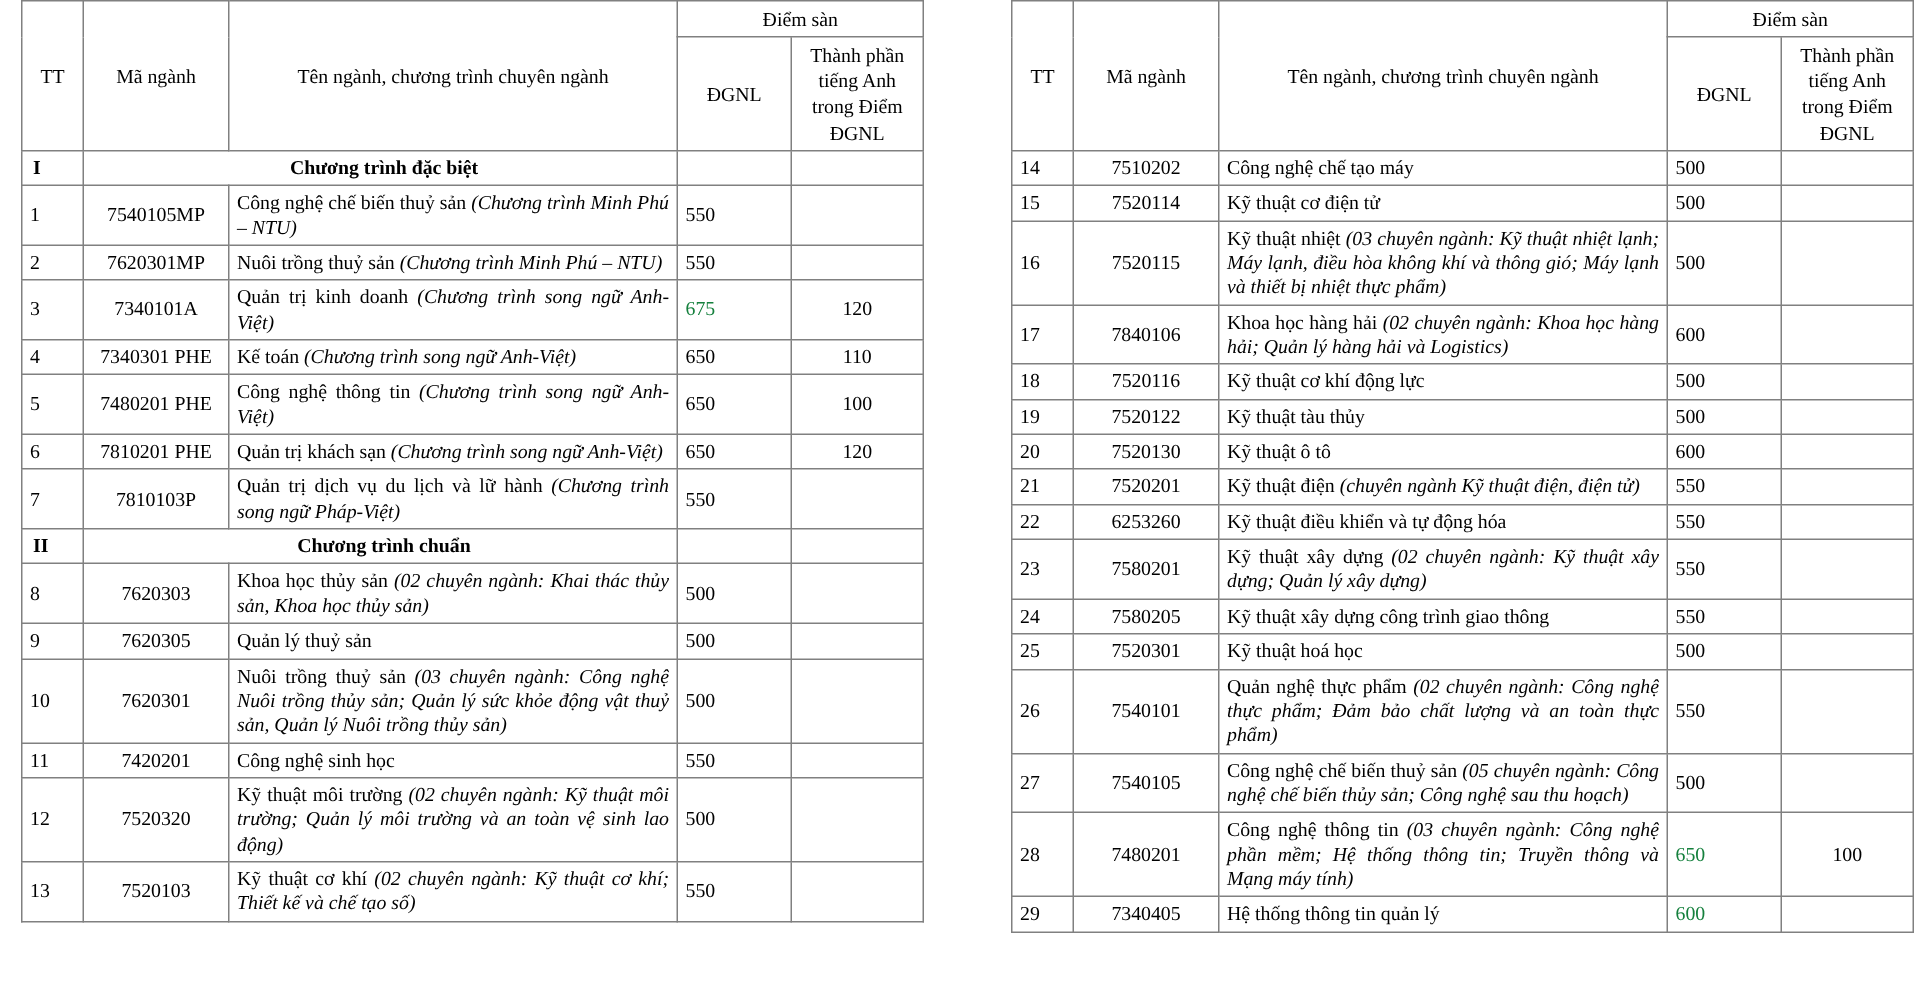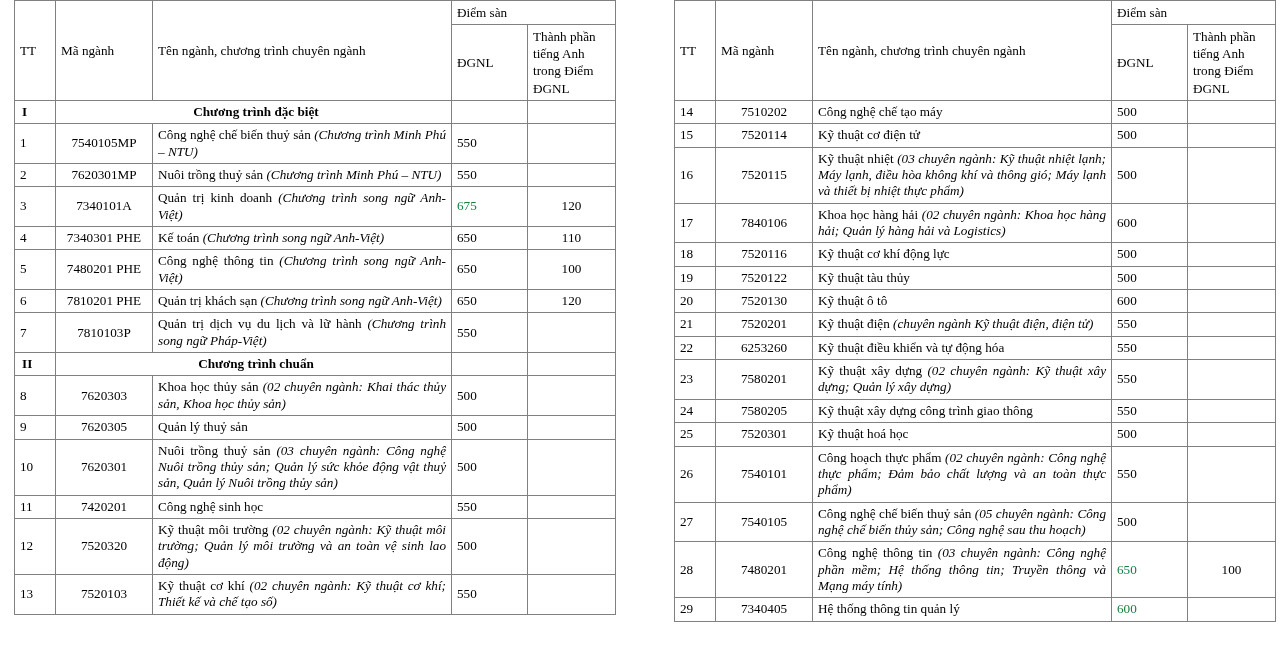--- a/index.html
+++ b/index.html
@@ -42,21 +42,21 @@
   }
 
   
   col.c-tt    { width: 41px; }
   col.c-code  { width: 97px; }
   col.c-name  { width: 299px; }
   col.c-dgnl  { width: 76px; }
   col.c-comp  { width: 88px; }
 
   thead th {
-    text-align: left;
+    text-align: center;
     font-weight: bold;
     line-height: 1.3;
   }
   th.h-group { padding: 4px 2px; }
   th.h-tt, th.h-code, th.h-name { padding: 6px 4px; }
   th.h-dgnl { padding: 6px 2px; }
   th.h-comp { padding: 6px 3px; }
 
   td.tt {
     text-align: left;
@@ -331,21 +331,21 @@
           <tr>
             <td class="tt">25</td>
             <td class="code">7520301</td>
             <td class="name single"><span>Kỹ thuật hoá học</span></td>
             <td class="score">500</td>
             <td class="comp"></td>
           </tr>
           <tr>
             <td class="tt">26</td>
             <td class="code">7540101</td>
-            <td class="name"><span>Công hoạch thực phẩm</span> <span class="spec">(02 chuyên ngành: Công nghệ thực phẩm; Đảm bảo chất lượng và an toàn thực phẩm)</span></td>
+            <td class="name"><span>Quản nghệ thực phẩm</span> <span class="spec">(02 chuyên ngành: Công nghệ thực phẩm; Đảm bảo chất lượng và an toàn thực phẩm)</span></td>
             <td class="score">550</td>
             <td class="comp"></td>
           </tr>
           <tr>
             <td class="tt">27</td>
             <td class="code">7540105</td>
             <td class="name"><span>Công nghệ chế biến thuỷ sản</span> <span class="spec">(05 chuyên ngành: Công nghệ chế biến thủy sản; Công nghệ sau thu hoạch)</span></td>
             <td class="score">500</td>
             <td class="comp"></td>
           </tr>

